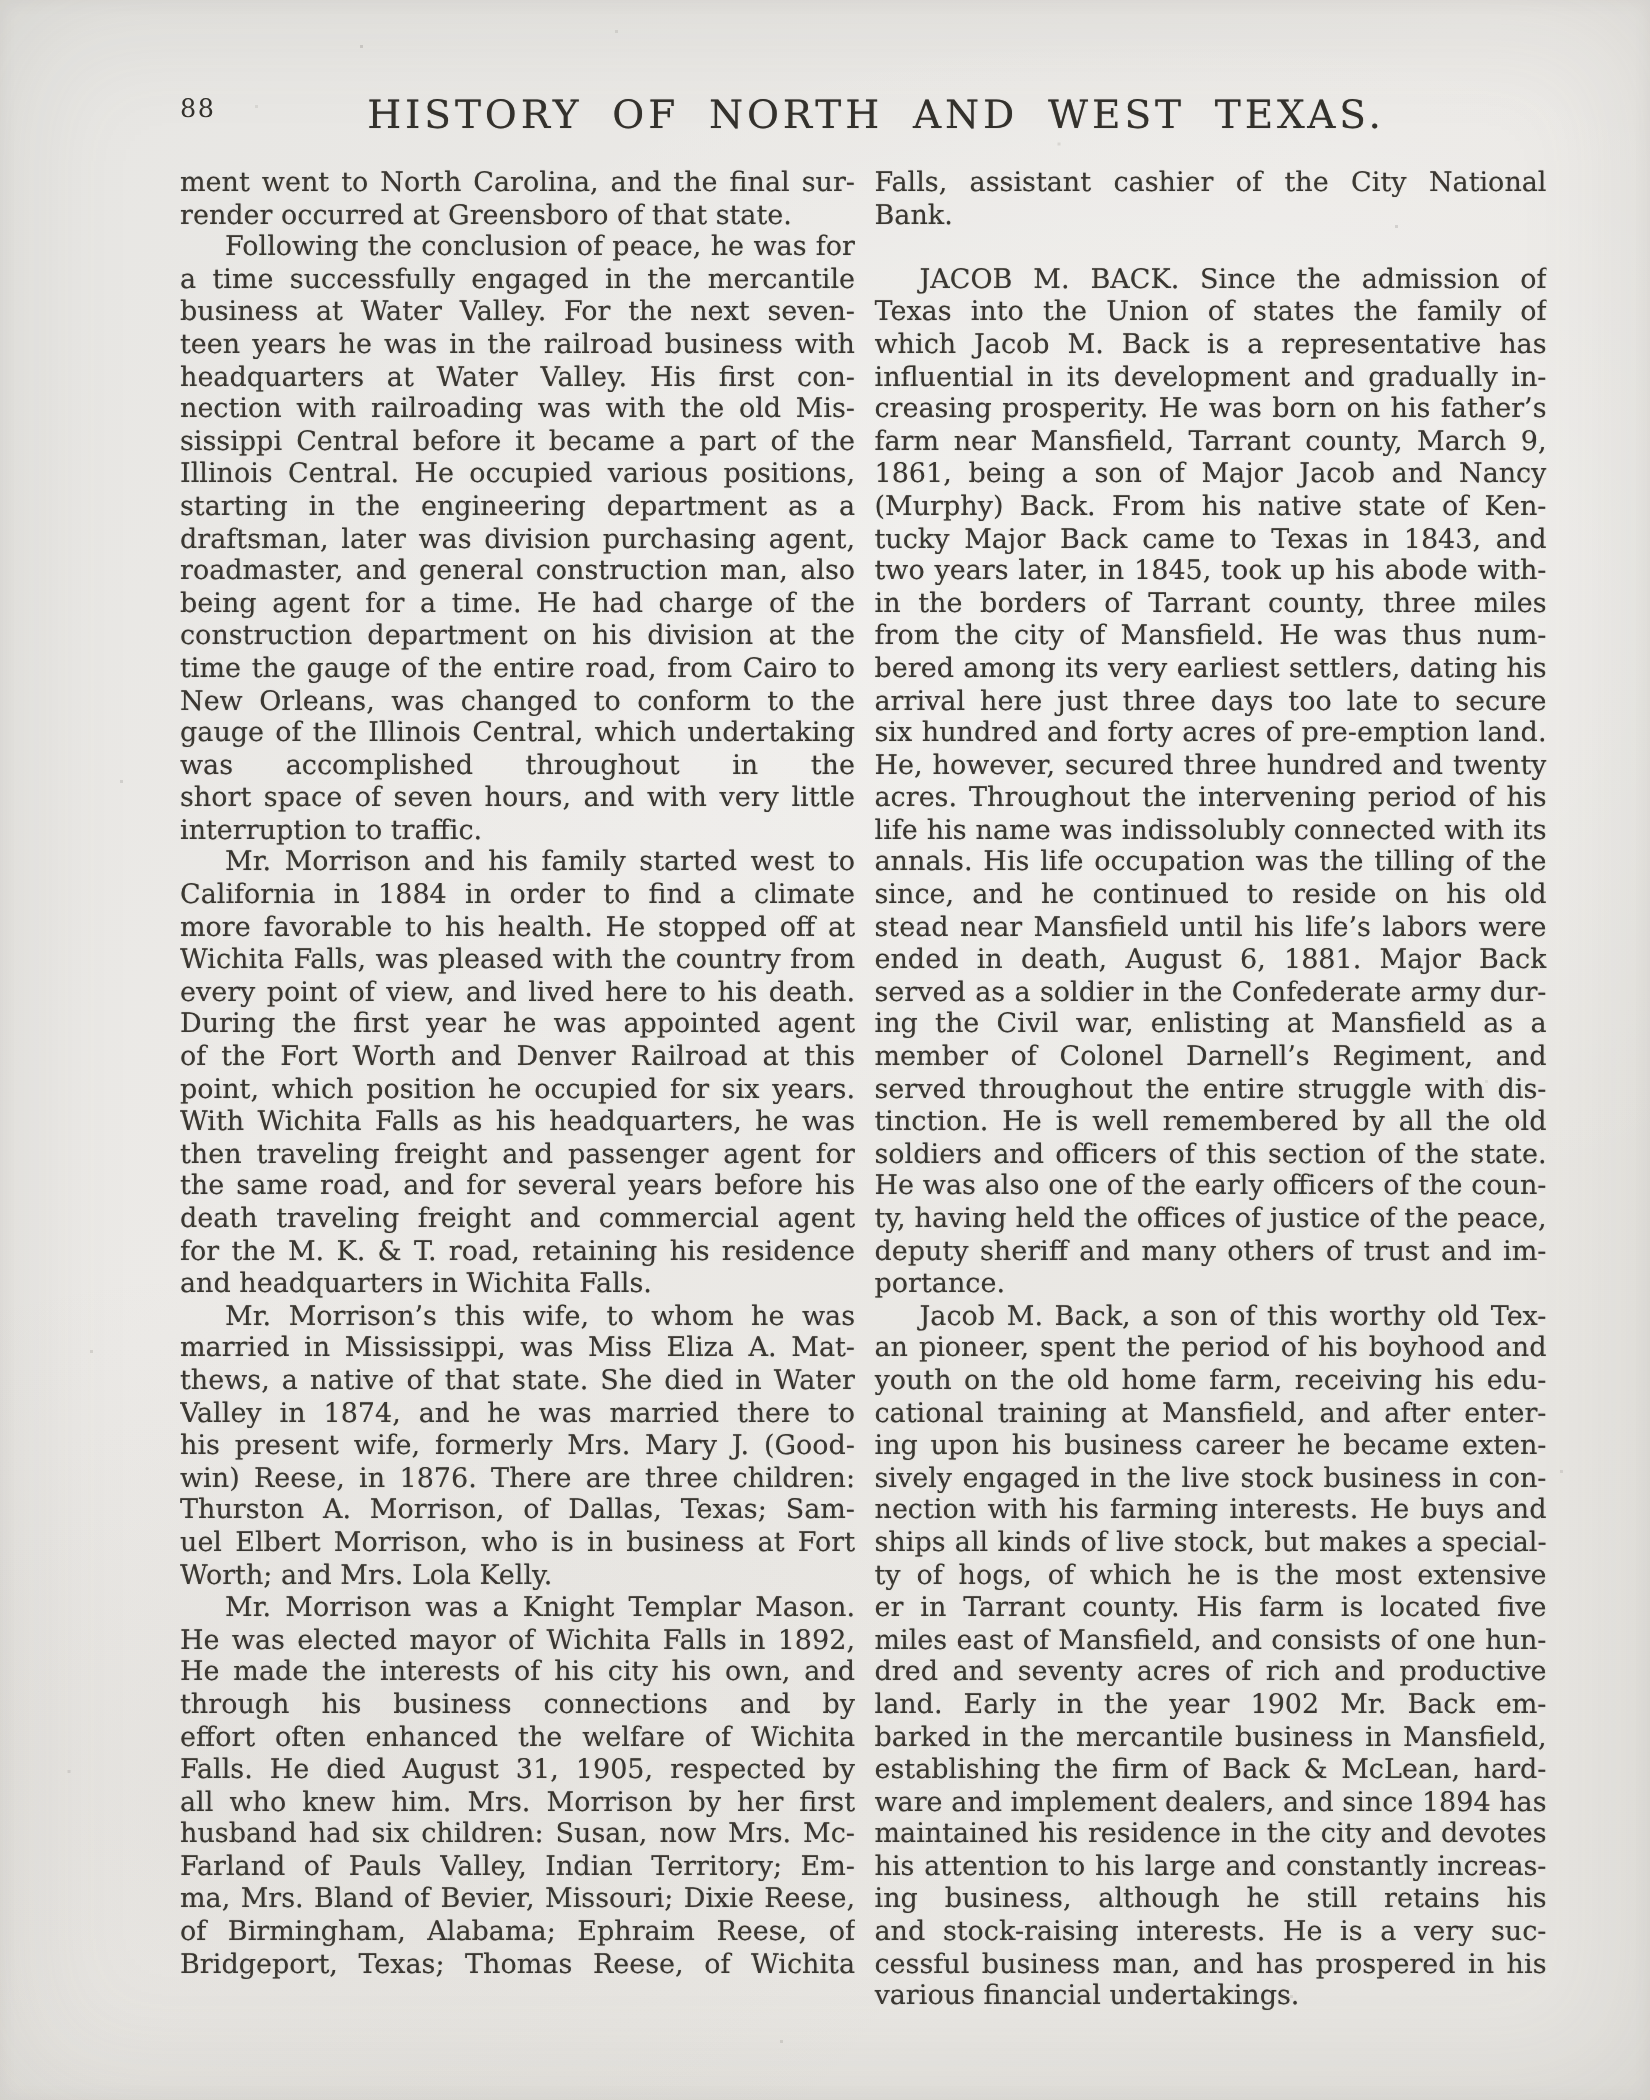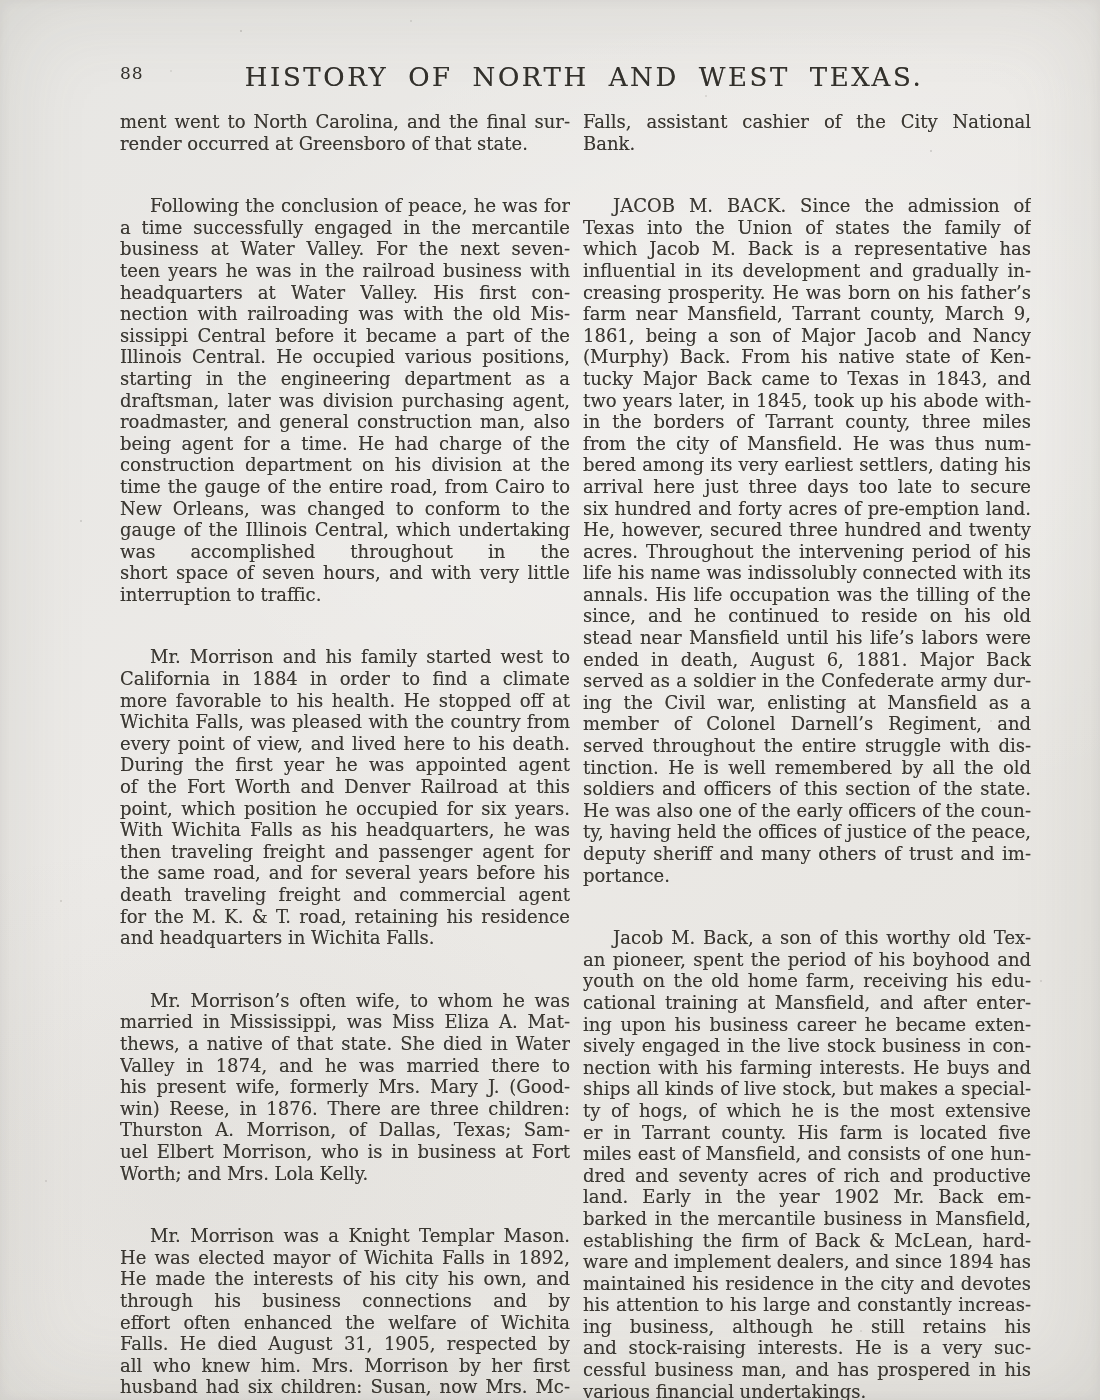--- a/index.html
+++ b/index.html
@@ -91,21 +91,21 @@
     font-size: 18px;
     line-height: 21.6px;
     height: 21.6px;
     overflow: hidden;
     text-align: justify;
     text-align-last: justify;
     color: #3a3731;
     text-shadow: 0 0 0.6px rgba(58,55,49,0.5);
   }
   .line.para-end { text-align-last: left; }
-  .line.indent  { text-indent: 30px; margin-top: 41px; }
+  .line.indent  { text-indent: 30px; }
 </style>
 </head>
 <body>
 
 <div class="page">
   <div class="specks"></div>
 
   <div class="header">
     <span class="page-num">88</span>
     <div class="header-title">HISTORY OF NORTH AND WEST TEXAS.</div>
@@ -148,21 +148,21 @@
           <div class="line">of the Fort Worth and Denver Railroad at this</div>
           <div class="line">point, which position he occupied for six years.</div>
           <div class="line">With Wichita Falls as his headquarters, he was</div>
           <div class="line">then traveling freight and passenger agent for</div>
           <div class="line">the same road, and for several years before his</div>
           <div class="line">death traveling freight and commercial agent</div>
           <div class="line">for the M. K. &amp; T. road, retaining his residence</div>
           <div class="line para-end">and headquarters in Wichita Falls.</div>
         </div>
         <div class="paragraph">
-          <div class="line indent">Mr. Morrison’s often wife, to whom he was</div>
+          <div class="line indent">Mr. Morrison’s this wife, to whom he was</div>
           <div class="line">married in Mississippi, was Miss Eliza A. Mat-</div>
           <div class="line">thews, a native of that state. She died in Water</div>
           <div class="line">Valley in 1874, and he was married there to</div>
           <div class="line">his present wife, formerly Mrs. Mary J. (Good-</div>
           <div class="line">win) Reese, in 1876. There are three children:</div>
           <div class="line">Thurston A. Morrison, of Dallas, Texas; Sam-</div>
           <div class="line">uel Elbert Morrison, who is in business at Fort</div>
           <div class="line para-end">Worth; and Mrs. Lola Kelly.</div>
         </div>
         <div class="paragraph">

